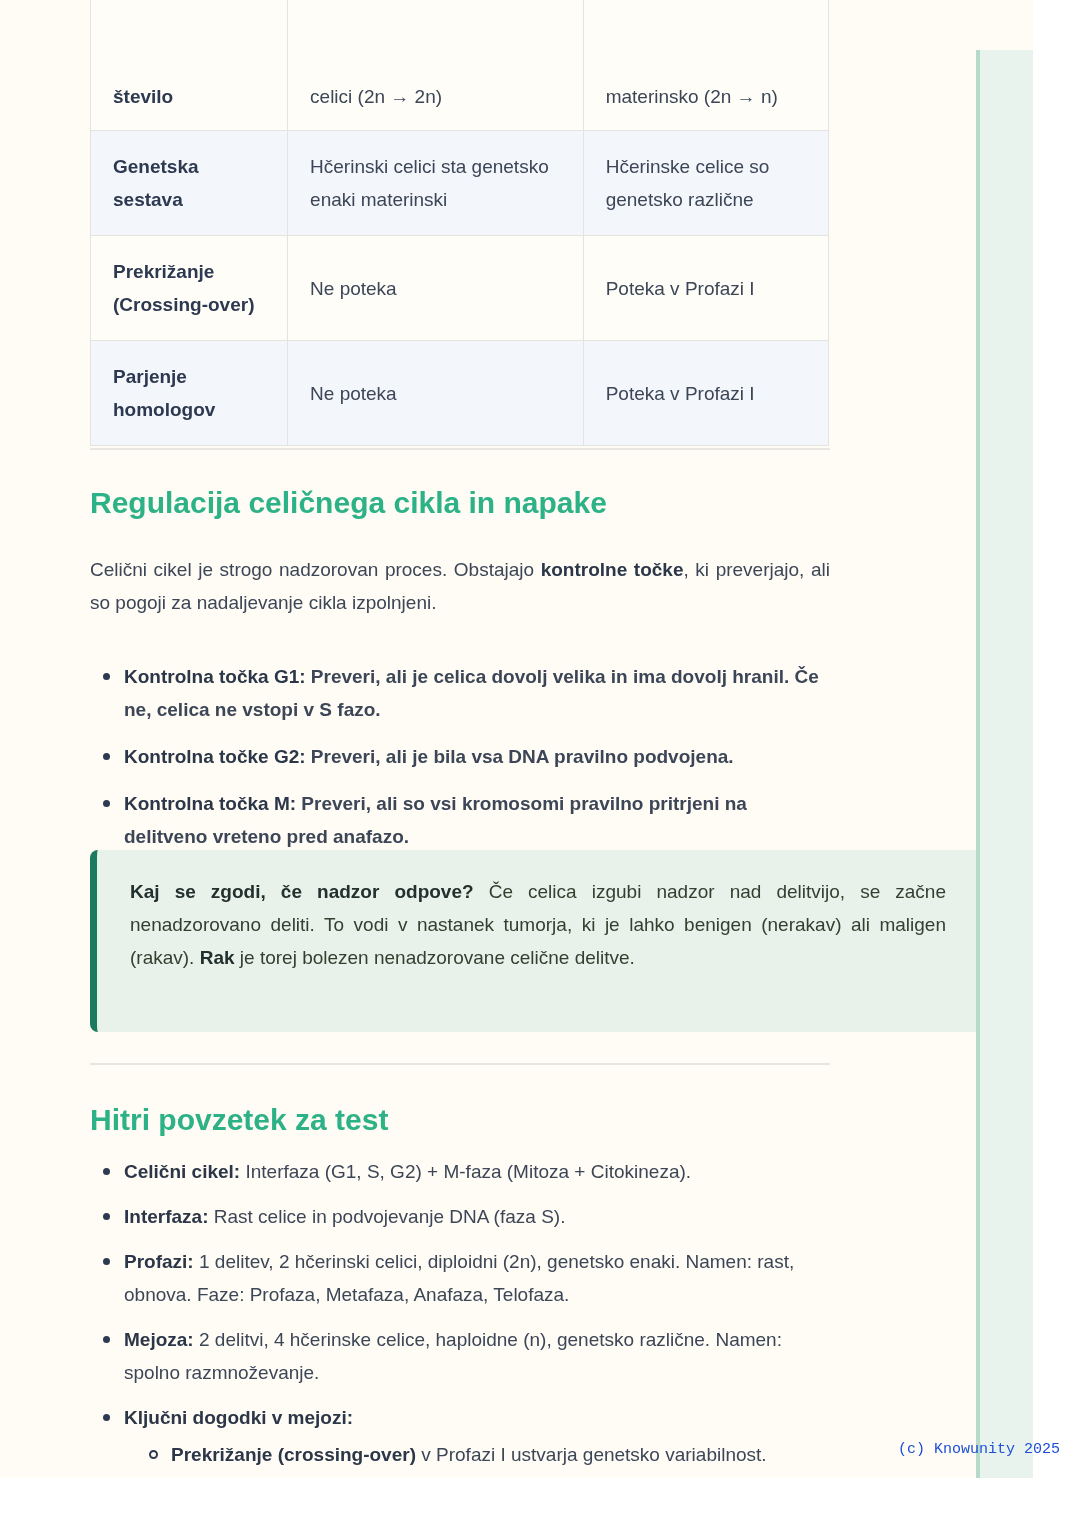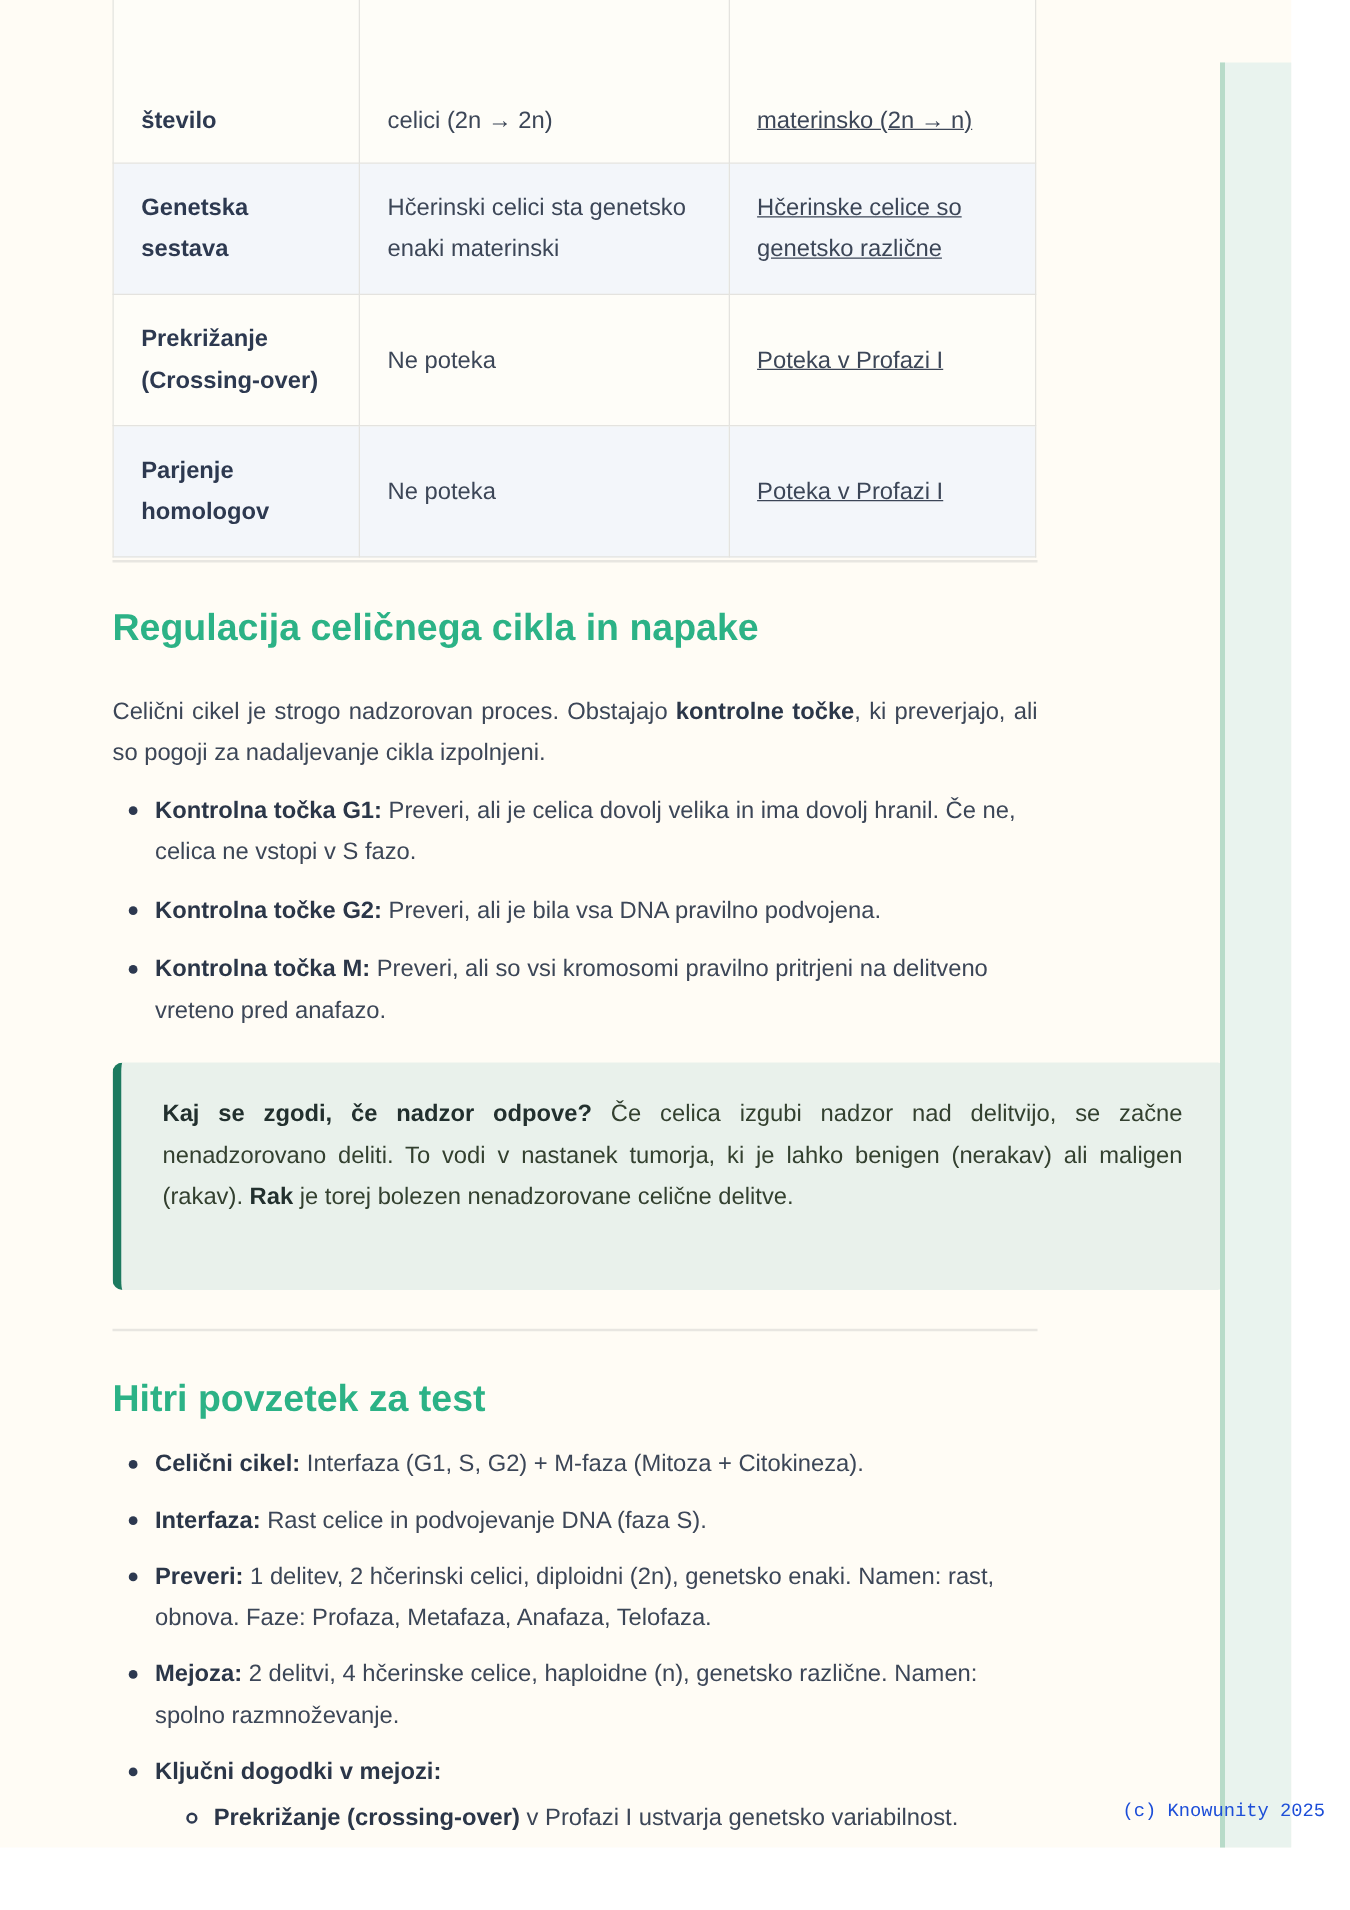--- a/index.html
+++ b/index.html
@@ -32,21 +32,21 @@
     table-layout: fixed;
   }
   .cmp-table td {
     border: 1px solid #e4e3df;
     padding: 19px 22px;
     vertical-align: middle;
     line-height: 33px;
   }
   .cmp-table .c1 { width: 192px; font-weight: bold; color: #2d3950; }
   .cmp-table .c2 { width: 288px; }
-  .cmp-table .c3 { width: 239px; text-decoration: underline; }
+  .cmp-table .c3 { width: 239px; }
   .row-odd  td { background: #fefdf8; }
   .row-even td { background: #f3f6fa; }
   .row-clipped td {
     padding-top: 84px; padding-bottom: 20px;
     vertical-align: top; line-height: 26px;
     border-top: none;
   }
   
   .divider {
     position: absolute; left: 90px;
@@ -75,21 +75,21 @@
   }
   strong, b { color: #2b3648; }
   
   .blist {
     position: absolute; left: 90px;
     width: 745px;
     margin: 0; padding: 0;
     list-style: none;
     font-size: 19px; line-height: 33px;
   }
-  .list-checkpoints { top: 632px; }
+  .list-checkpoints { top: 660px; font-weight: bold; }
   .list-summary   { top: 1155px; }
   .blist > li { display: flex; margin: 0 0 14px 0; }
   .list-summary > li { margin-bottom: 12px; }
   .blist > li:last-child { margin-bottom: 0; }
   .dot {
     flex: 0 0 7px; width: 7px; height: 7px;
     margin: 13px 14px 0 13px;
     border-radius: 50%;
     background: #2d3950;
   }
@@ -190,21 +190,21 @@
     <li>
       <span class="dot"></span>
       <span class="li-text"><strong>Celični cikel:</strong><span> Interfaza (G1, S, G2) + M-faza (Mitoza + Citokineza).</span></span>
     </li>
     <li>
       <span class="dot"></span>
       <span class="li-text"><strong>Interfaza:</strong><span> Rast celice in podvojevanje DNA (faza S).</span></span>
     </li>
     <li>
       <span class="dot"></span>
-      <span class="li-text"><strong>Preveri:</strong><span> 1 delitev, 2 hčerinski celici, diploidni (2n), genetsko enaki. Namen: rast, obnova. Faze: Profaza, Metafaza, Anafaza, Telofaza.</span></span>
+      <span class="li-text"><strong>Profazi:</strong><span> 1 delitev, 2 hčerinski celici, diploidni (2n), genetsko enaki. Namen: rast, obnova. Faze: Profaza, Metafaza, Anafaza, Telofaza.</span></span>
     </li>
     <li>
       <span class="dot"></span>
       <span class="li-text"><strong>Mejoza:</strong><span> 2 delitvi, 4 hčerinske celice, haploidne (n), genetsko različne. Namen: spolno razmnoževanje.</span></span>
     </li>
     <li>
       <span class="dot"></span>
       <span class="li-text"><strong>Ključni dogodki v mejozi:</strong>
         <ul class="sublist">
           <li>

